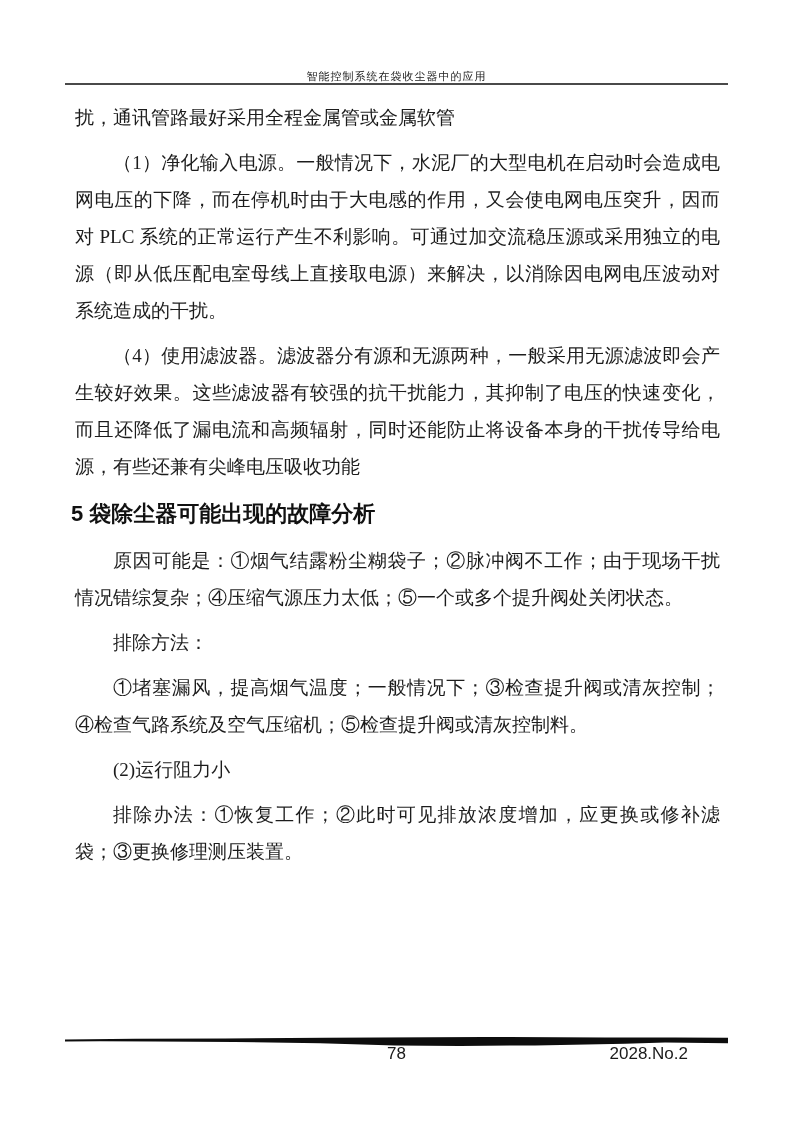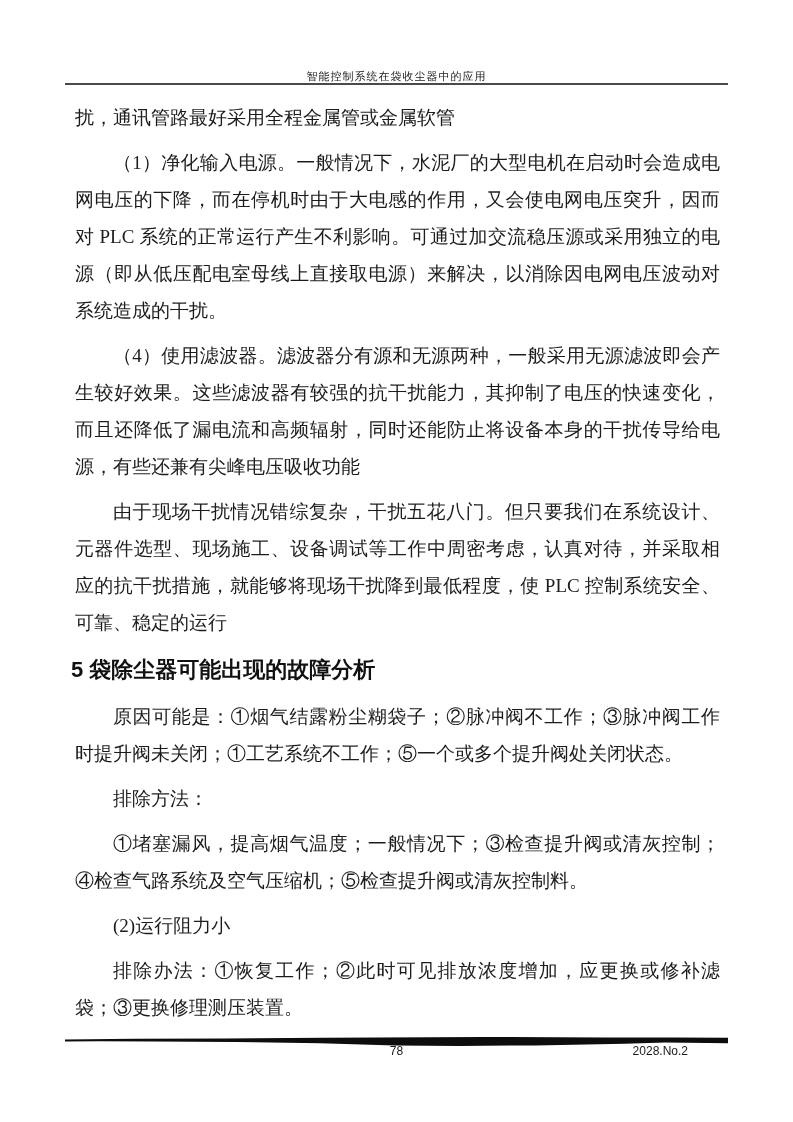--- a/index.html
+++ b/index.html
@@ -68,21 +68,21 @@
     width: 663px;
     height: 11px;
   }
   .footer-row {
     position: absolute;
     top: 1044px;
     left: 65px;
     width: 663px;
     height: 18px;
     font-family: "Liberation Sans", "DejaVu Sans", sans-serif;
-    font-size: 12px;
+    font-size: 17px;
     color: #1a1a1a;
   }
   .page-number {
     position: absolute;
     left: 0;
     width: 100%;
     text-align: center;
   }
   .issue-label {
     position: absolute;
@@ -96,23 +96,22 @@
 <div class="page">
 
   <div class="running-head">智能控制系统在袋收尘器中的应用</div>
 
   <div class="head-rule"></div>
 
   <div class="content">
     <p class="">扰，通讯管路最好采用全程金属管或金属软管</p>
     <p class="indent">（1）净化输入电源。一般情况下，水泥厂的大型电机在启动时会造成电网电压的下降，而在停机时由于大电感的作用，又会使电网电压突升，因而对 PLC 系统的正常运行产生不利影响。可通过加交流稳压源或采用独立的电源（即从低压配电室母线上直接取电源）来解决，以消除因电网电压波动对系统造成的干扰。</p>
     <p class="indent">（4）使用滤波器。滤波器分有源和无源两种，一般采用无源滤波即会产生较好效果。这些滤波器有较强的抗干扰能力，其抑制了电压的快速变化，而且还降低了漏电流和高频辐射，同时还能防止将设备本身的干扰传导给电源，有些还兼有尖峰电压吸收功能</p>
-    <p class="indent">由于现场干扰情况错综复杂，干扰五花八门。但只要我们在系统设计、元器件选型、现场施工、设备调试等工作中周密考虑，认真对待，并采取相应的抗干扰措施，就能够将现场干扰降到最低程度，使 PLC 控制系统安全、可靠、稳定的运行</p>
     <h2>5 袋除尘器可能出现的故障分析</h2>
-    <p class="indent">原因可能是：①烟气结露粉尘糊袋子；②脉冲阀不工作；③脉冲阀工作时提升阀未关闭；①工艺系统不工作；⑤一个或多个提升阀处关闭状态。</p>
+    <p class="indent">原因可能是：①烟气结露粉尘糊袋子；②脉冲阀不工作；由于现场干扰情况错综复杂；④压缩气源压力太低；⑤一个或多个提升阀处关闭状态。</p>
     <p class="indent">排除方法：</p>
     <p class="indent">①堵塞漏风，提高烟气温度；一般情况下；③检查提升阀或清灰控制；④检查气路系统及空气压缩机；⑤检查提升阀或清灰控制料。</p>
     <p class="indent">(2)运行阻力小</p>
     <p class="indent">排除办法：①恢复工作；②此时可见排放浓度增加，应更换或修补滤袋；③更换修理测压装置。</p>
   </div>
 
   <div class="footer-rule-wrap">
     <svg width="663" height="11" viewBox="0 0 663 11" xmlns="http://www.w3.org/2000/svg" aria-hidden="true">
       <polygon fill="#0d0d0d" points="
         0,3.6 70,2.8 160,2.4 260,1.8 420,0.9 540,1.6 610,1.4 663,1.8

